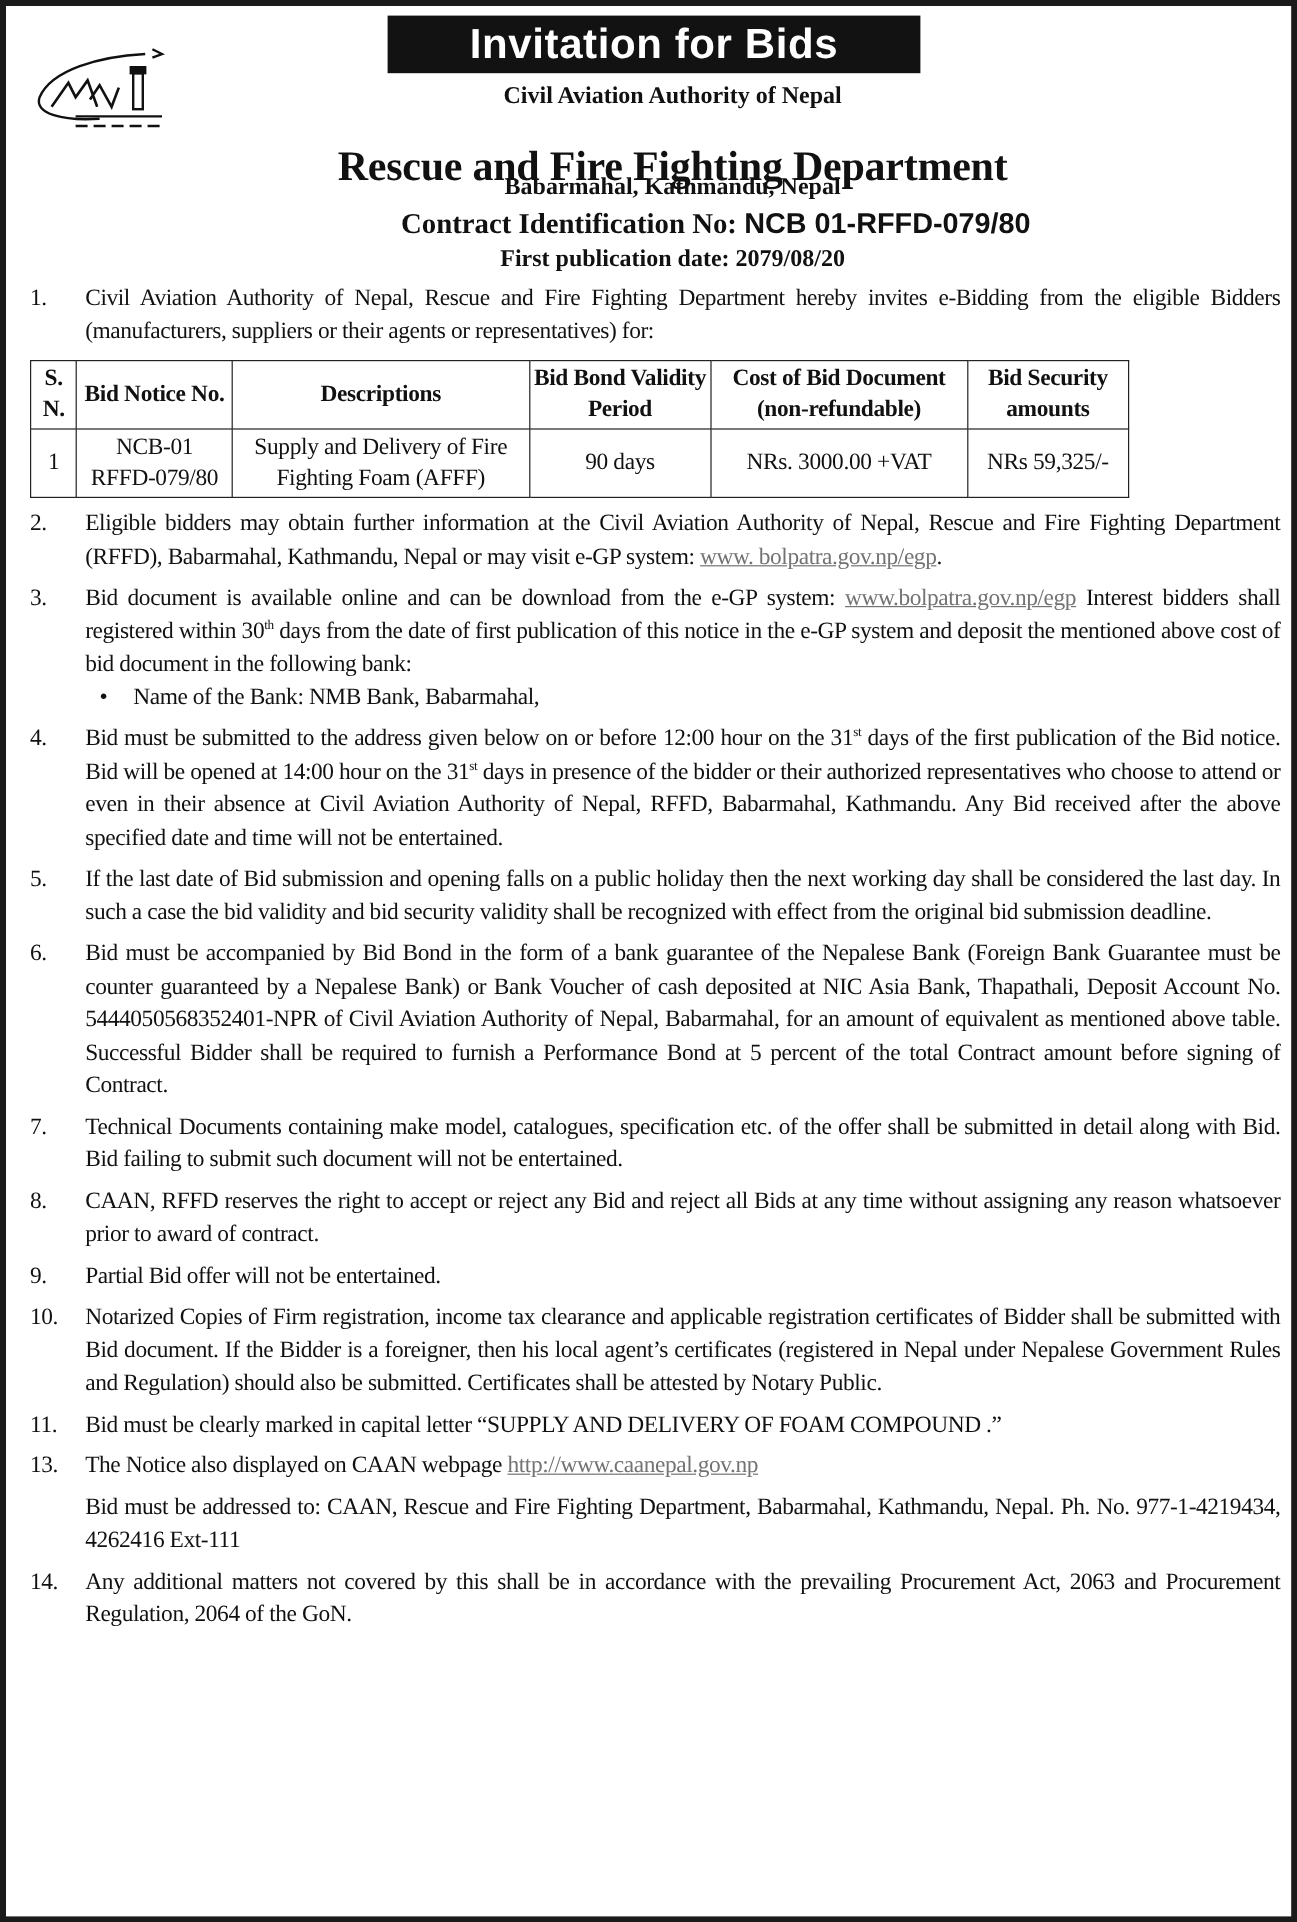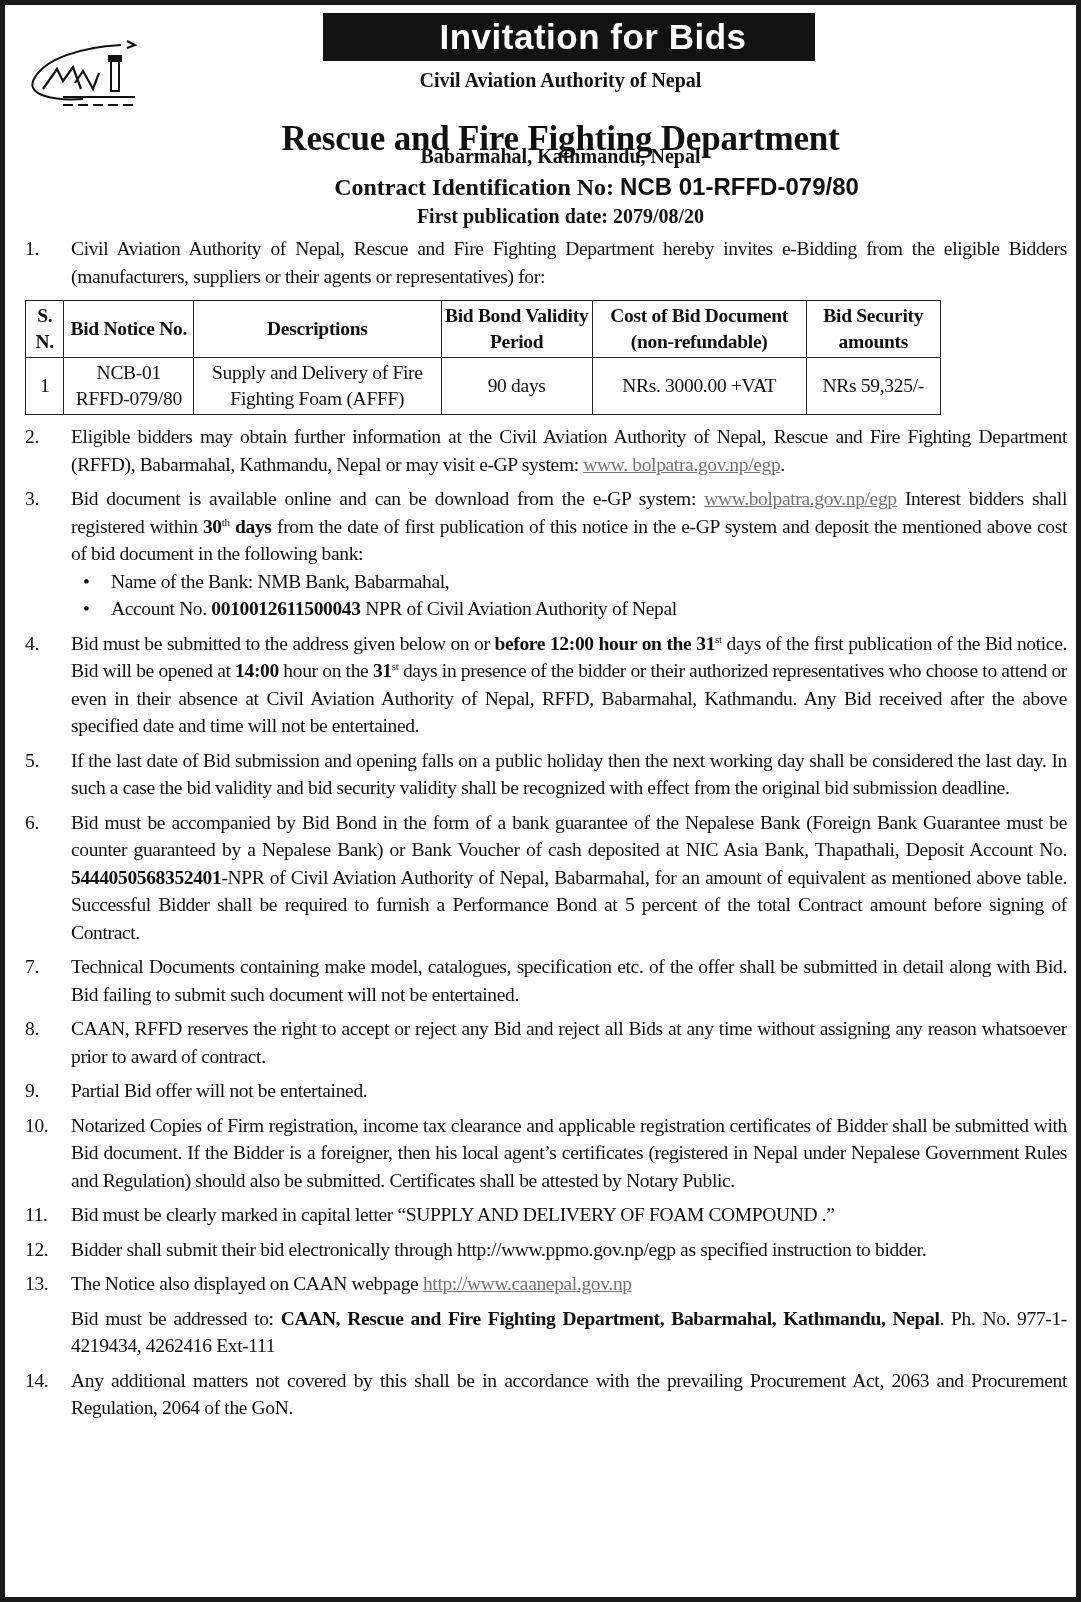--- a/index.html
+++ b/index.html
@@ -11,34 +11,34 @@
     border: 5px solid #1a1a1a;
     background: #ffffff;
     color: #111;
     font-family: "Liberation Serif", serif;
   }
   .logo { position: absolute; left: 18px; top: 18px; width: 115px; height: 90px; }
   .title-box {
     position: absolute; left: 318px; top: 8px; width: 444px; height: 48px;
     background: #121212; color: #fff;
     font-family: "Liberation Sans", sans-serif; font-weight: bold;
-    font-size: 35px; text-align: center; line-height: 48px; letter-spacing: 0.5px; padding-left: 48px;
+    font-size: 35px; text-align: center; line-height: 48px; letter-spacing: 0.5px;
   }
   .hdr { position: absolute; left: 0; width: 100%; text-align: center; font-weight: bold; white-space: nowrap; margin-left: 20px; }
   .h-org { top: 64px; font-size: 20px; }
   .h-dept { top: 114px; font-size: 35px; letter-spacing: -0.2px; }
   .h-addr { top: 140px; font-size: 20px; text-align: center; }
   .h-contract { top: 168px; font-size: 24px; padding-left: 36px; }
   .h-contract .code { font-family: "Liberation Sans", sans-serif; font-weight: bold; }
   .h-date { top: 200px; font-size: 20px; }
 
   .body { position: absolute; left: 20px; top: 230px; width: 1042px; }
   .item { position: relative; padding-left: 46px; font-size: 19.5px; line-height: 27.5px; text-align: justify; margin-bottom: 7px; letter-spacing: -0.35px; font-stretch: condensed; }
   .item .num { position: absolute; left: 0; top: 0; }
-  .item b { font-weight: bold; }
+  .item b { font-weight: normal; }
   .item a { color: #737373; text-decoration: underline; }
   .item sup { font-size: 11px; line-height: 0; }
   .bullets { list-style: none; margin: 0; padding: 0 0 0 12px; }
   .bullets li { position: relative; padding-left: 28px; }
   .bullets li::before { content: "•"; position: absolute; left: 0; }
   .sub { margin-top: 7px; }
 
   table.bids {
     margin: 10px 0 8px 0; width: 916px; border-collapse: collapse;
     font-size: 19.5px; line-height: 26px; letter-spacing: -0.3px;
@@ -109,21 +109,20 @@
     <div class="item">
       <span class="num">2.</span>
       <span>Eligible bidders may obtain further information at the Civil Aviation Authority of Nepal, Rescue and Fire Fighting Department (RFFD), Babarmahal, Kathmandu, Nepal or may visit e-GP system: </span><a>www. bolpatra.gov.np/egp</a><span>.</span>
     </div>
 
     <div class="item">
       <span class="num">3.</span>
       <span>Bid document is available online and can be download from the e-GP system: </span><a>www.bolpatra.gov.np/egp</a><span> Interest bidders shall registered within </span><b>30</b><sup>th</sup><b> days</b><span> from the date of first publication of this notice in the e-GP system and deposit the mentioned above cost of bid document in the following bank:</span>
       <ul class="bullets">
         <li>Name of the Bank: NMB Bank, Babarmahal,</li>
-        <li><span>Account No. </span><b>0010012611500043</b><span> NPR of Civil Aviation Authority of Nepal</span></li>
       </ul>
     </div>
 
     <div class="item">
       <span class="num">4.</span>
       <span>Bid must be submitted to the address given below on or </span><b>before 12:00 hour on the 31</b><sup>st</sup><span> days of the first publication of the Bid notice. Bid will be opened at </span><b>14:00</b><span> hour on the </span><b>31</b><sup>st</sup><span> days in presence of the bidder or their authorized representatives who choose to attend or even in their absence at Civil Aviation Authority of Nepal, RFFD, Babarmahal, Kathmandu. Any Bid received after the above specified date and time will not be entertained.</span>
     </div>
 
     <div class="item">
       <span class="num">5.</span>
@@ -153,24 +152,20 @@
     <div class="item">
       <span class="num">10.</span>
       <span>Notarized Copies of Firm registration, income tax clearance and applicable registration certificates of Bidder shall be submitted with Bid document. If the Bidder is a foreigner, then his local agent’s certificates (registered in Nepal under Nepalese Government Rules and Regulation) should also be submitted. Certificates shall be attested by Notary Public.</span>
     </div>
 
     <div class="item">
       <span class="num">11.</span>
       <span>Bid must be clearly marked in capital letter “SUPPLY AND DELIVERY  OF FOAM COMPOUND .”</span>
     </div>
 
-    <div class="item">
-      <span class="num">12.</span>
-      <span>Bidder shall submit their bid electronically through http://www.ppmo.gov.np/egp as specified instruction to bidder.</span>
-    </div>
 
     <div class="item">
       <span class="num">13.</span>
       <span>The Notice also displayed on CAAN webpage </span><a>http://www.caanepal.gov.np</a>
       <div class="sub"><span>Bid must be addressed to: </span><b>CAAN, Rescue and Fire Fighting Department, Babarmahal, Kathmandu, Nepal</b><span>. Ph. No. 977-1-4219434,  4262416 Ext-111</span></div>
     </div>
 
     <div class="item">
       <span class="num">14.</span>
       <span>Any additional matters not covered by this shall be in accordance with the prevailing Procurement Act, 2063 and Procurement Regulation, 2064 of the GoN.</span>

